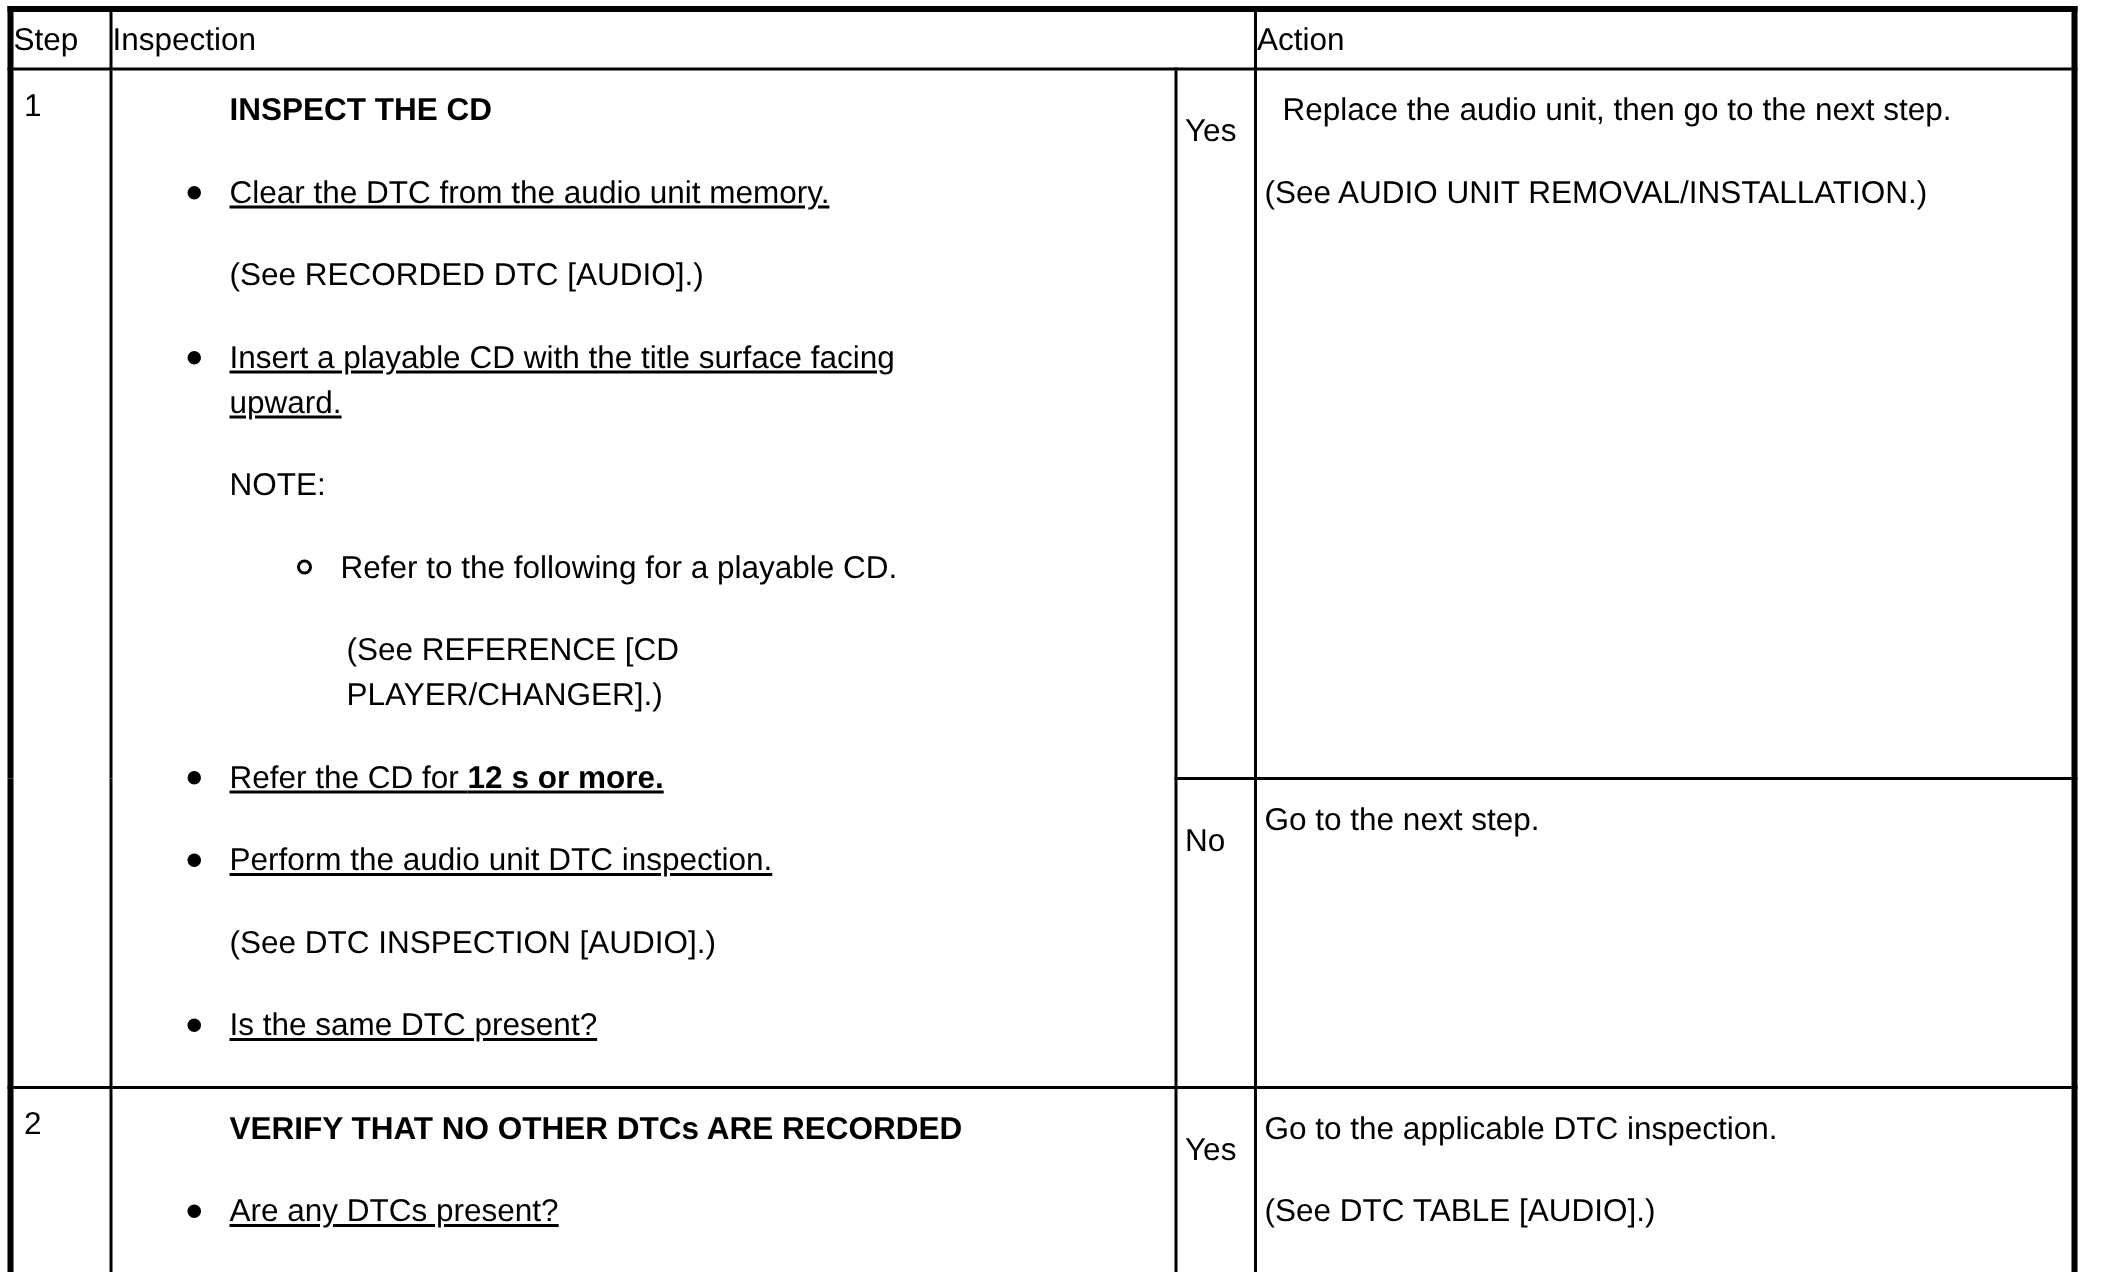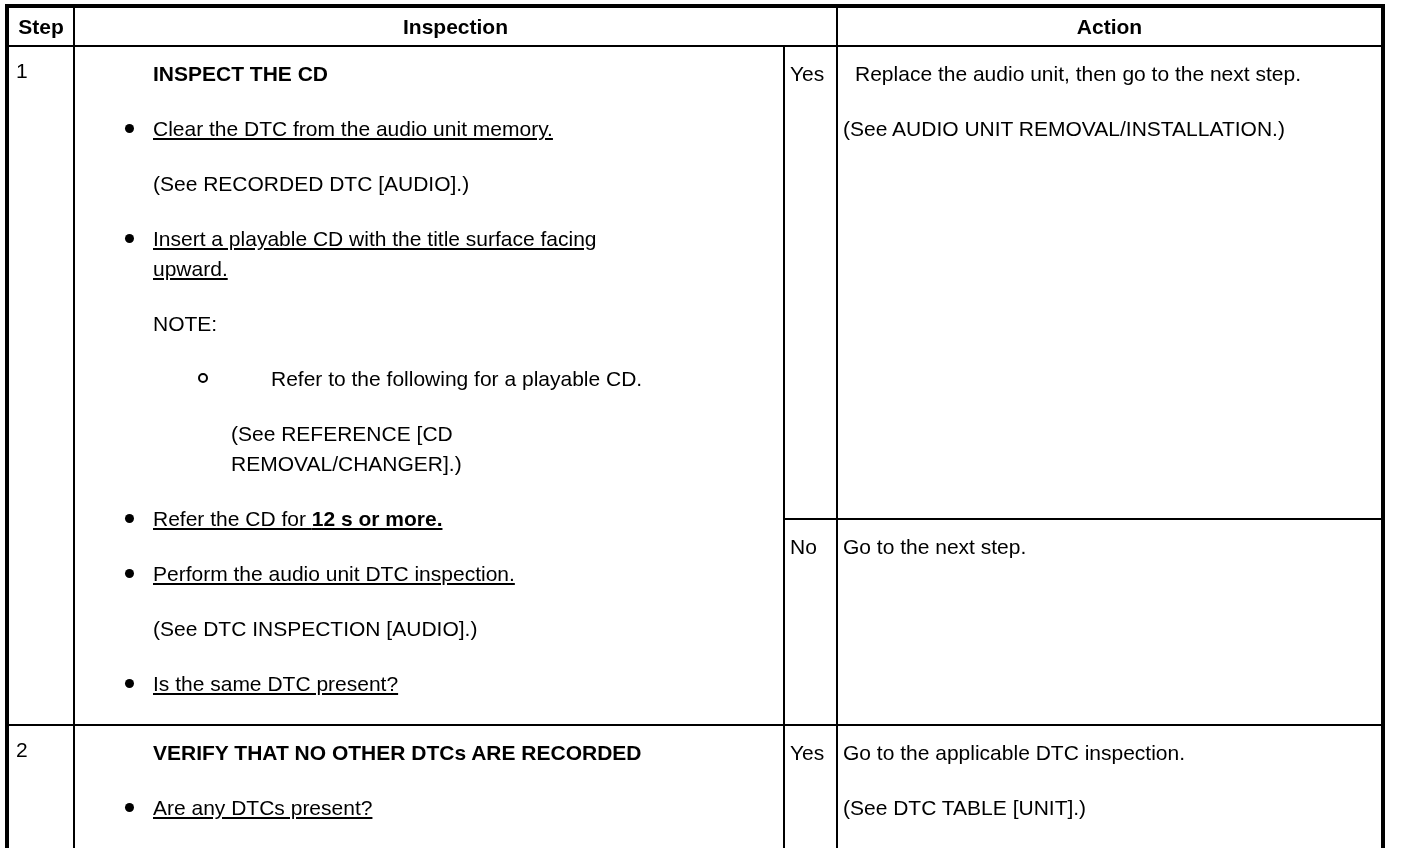--- a/index.html
+++ b/index.html
@@ -17,49 +17,49 @@
     border: 4px solid #000;
   }
   th, td {
     border: 2px solid #000;
     vertical-align: top;
     font-size: 21px;
     line-height: 30px;
     overflow: hidden;
   }
   th {
-    font-weight: bold;
-    text-align: center;
+    font-weight: normal;
+    text-align: left;
     vertical-align: middle;
     height: 40px;
     font-size: 21px;
   }
   tr.r-s1-yes { height: 453px; }
   tr.r-s1-no  { height: 197px; }
   tr.r-s2-yes { height: 101px; }
 
   td.step-cell { padding: 9px 0 0 7px; }
   td.insp-cell { padding: 12px 12px 0 0; border-radius: 22px; }
-  td.yn-cell   { padding: 12px 1px 0 5px; }
+  td.yn-cell   { padding: 26px 1px 0 5px; }
   td.act-cell  { padding: 12px 8px 0 5px; }
 
   .para { margin: 0 0 25px 78px; white-space: pre-line; }
   .para.heading { font-weight: bold; }
   .para.note    { font-weight: normal; }
 
   .bullet-row { display: flex; margin: 0 0 25px 50px; text-decoration: underline; }
   .bullet-row .btxt { white-space: pre-line; flex: 1 1 auto; }
   .dot {
     flex: 0 0 auto;
     width: 9px; height: 9px;
     border-radius: 50%;
     background: #000;
     margin: 10px 19px 0 0;
   }
-  .sub-row { display: flex; margin: 0 0 25px 123px; gap: 44px; }
+  .sub-row { display: flex; margin: 0 0 25px 123px; }
   .circle {
     flex: 0 0 auto;
     width: 10px; height: 10px;
     border-radius: 50%;
     border: 2px solid #000;
     background: transparent;
     margin: 9px 19px 0 0;
   }
   .subref { margin-left: 156px; }
   .b { font-weight: bold; }
@@ -103,21 +103,21 @@
       </div>
 
       <div class="para note">NOTE:</div>
 
       <div class="sub-row">
         <span class="circle"></span>
         <span class="btxt">Refer to the following for a playable CD.</span>
       </div>
 
       <div class="para subref">(See REFERENCE [CD
-REMOVAL/CHANGER].)</div>
+PLAYER/CHANGER].)</div>
 
       <div class="bullet-row">
         <span class="dot"></span>
         <span class="btxt"><span>Refer the CD for </span><span class="b">12 s or more.</span></span>
       </div>
 
       <div class="bullet-row">
         <span class="dot"></span>
         <span class="btxt">Perform the audio unit DTC inspection.</span>
       </div>
@@ -149,18 +149,18 @@
     <td class="insp-cell" rowspan="2">
       <div class="para heading">VERIFY THAT NO OTHER DTCs ARE RECORDED</div>
       <div class="bullet-row">
         <span class="dot"></span>
         <span class="btxt">Are any DTCs present?</span>
       </div>
     </td>
     <td class="yn-cell">Yes</td>
     <td class="act-cell">
       <div class="para" style="margin-left:0">Go to the applicable DTC inspection.</div>
-      <div class="para" style="margin-left:0">(See DTC TABLE [UNIT].)</div>
+      <div class="para" style="margin-left:0">(See DTC TABLE [AUDIO].)</div>
     </td>
   </tr>
 
 </tbody>
   </table>
 
 </body></html>

